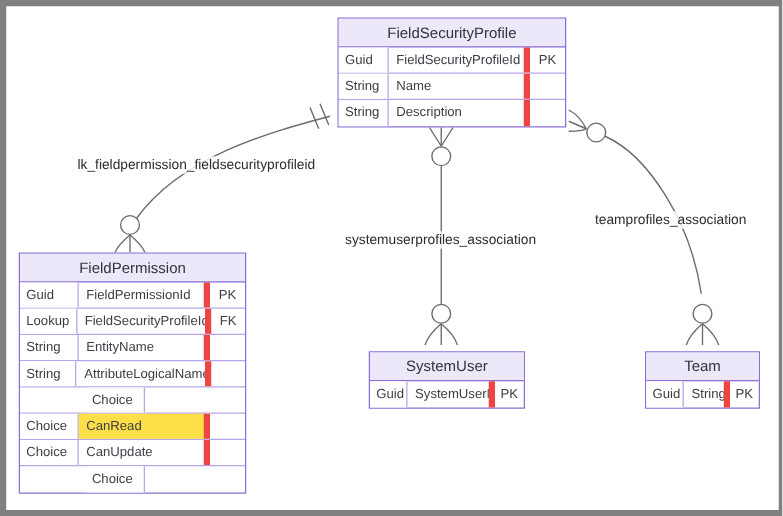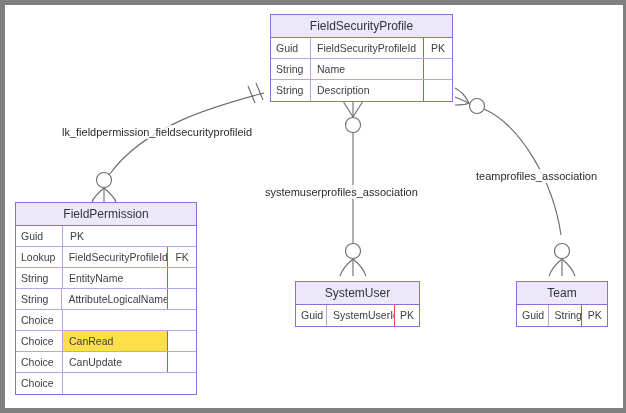--- a/index.html
+++ b/index.html
@@ -54,38 +54,39 @@
     line-height: 22px;
     height: 22px;
     white-space: nowrap;
     overflow: hidden;
   }
   .attr-row {
     display: flex;
     height: 21px;
     border-bottom: 1px solid #b9a4e8;
     box-sizing: border-box;
+    justify-content: center;
   }
   .attr-row:last-child {
     border-bottom: none;
   }
   .attr-row.alt .c-name {
     background: #fde047;
   }
   .c-type {
     border-right: 1px solid #b9a4e8;
     background: #ffffff;
     padding-left: 5px;
     line-height: 20px;
     box-sizing: border-box;
     white-space: nowrap;
     overflow: hidden;
   }
   .c-name {
-    border-right: 1px solid #ef4444;
+    border-right: 5px solid #ef4444;
     padding-left: 6px;
     line-height: 20px;
     box-sizing: border-box;
     flex: 1 1 auto;
     white-space: nowrap;
     overflow: hidden;
   }
   .c-key {
     line-height: 20px;
     text-align: center;
@@ -114,21 +115,21 @@
   
   .rel-label {
     position: absolute;
     font-size: 11px;
     color: #2b2b30;
     background: rgba(255,255,255,0.82);
     white-space: nowrap;
     line-height: 14px;
   }
   #lbl-lk-fieldpermission { left: 57px; top: 120px; }
-  #lbl-systemuserprofiles { left: 260px; top: 180px; }
+  #lbl-systemuserprofiles { left: 271px; top: 180px; }
   #lbl-teamprofiles       { left: 471px; top: 164px; }
 </style>
 </head>
 <body>
 
 <div id="app">
   <div id="canvas">
 
     <svg id="links" viewBox="0 0 616 403" width="616" height="403">
       <g fill="none" stroke="#6b6b6b" stroke-width="1.1">
@@ -183,20 +184,21 @@
         <div class="c-type">String</div>
         <div class="c-name">Description</div>
         <div class="c-key"></div>
       </div>
     </div>
 
     <div class="entity" id="ent-fieldpermission">
       <div class="entity-title">FieldPermission</div>
       <div class="attr-row">
         <div class="c-type">Guid</div>
+        <div class="c-name">FieldPermissionId</div>
         <div class="c-key">PK</div>
       </div>
       <div class="attr-row">
         <div class="c-type">Lookup</div>
         <div class="c-name">FieldSecurityProfileId</div>
         <div class="c-key">FK</div>
       </div>
       <div class="attr-row">
         <div class="c-type">String</div>
         <div class="c-name">EntityName</div>

